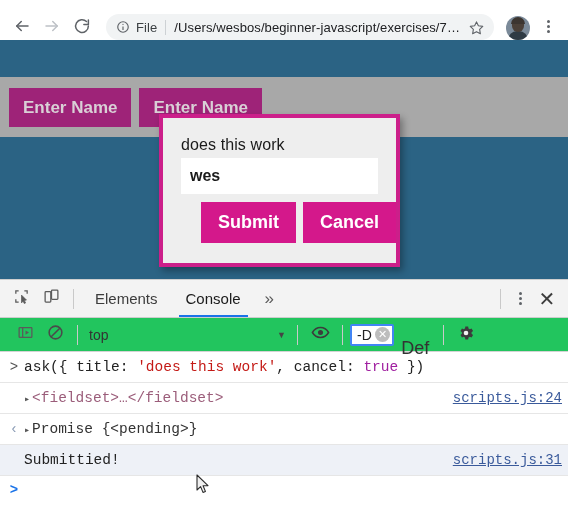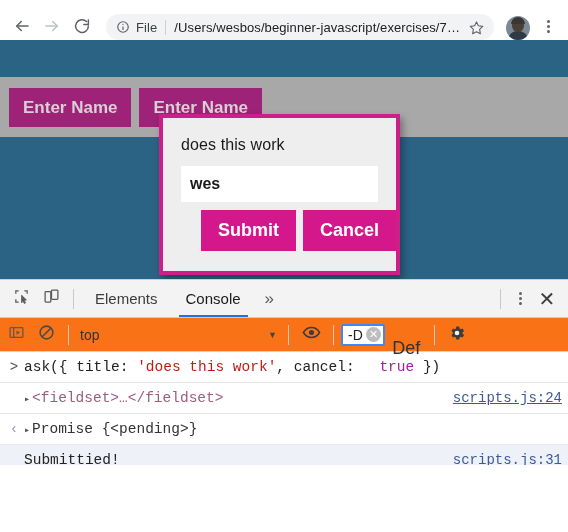--- a/index.html
+++ b/index.html
@@ -122,21 +122,21 @@
     width: 241px;
     background: #eeeeee;
     border: 4px solid #cc1f8a;
     box-shadow: 3px 4px 7px rgba(0,0,0,.32);
     padding: 18px 18px 20px 18px;
   }
   .modal-title {
     font-size: 16px;
     color: #1a1a1a;
     font-weight: normal;
-    margin-bottom: 12px;
+    margin-bottom: 4px;
     letter-spacing: .1px;
   }
   .modal-input {
     display: block;
     width: 100%;
     height: 36px;
     background: #ffffff;
     border: none;
     outline: none;
     font-family: "Liberation Sans", sans-serif;
@@ -154,21 +154,21 @@
     font-family: "Liberation Sans", sans-serif;
     font-size: 18px;
     font-weight: bold;
     padding: 10px 17px;
     line-height: 1.15;
     cursor: pointer;
   }
 
   
   .devtools {
-    height: 186px;
+    height: 253px;
     background: #ffffff;
     display: flex;
     flex-direction: column;
     border-top: 1px solid #cfcfcf;
   }
   .dt-tabbar {
     height: 38px;
     background: #f3f3f3;
     border-bottom: 1px solid #cdcdcd;
     display: flex;
@@ -197,25 +197,25 @@
     content: ""; position: absolute; left: 7px; right: 7px; bottom: 0;
     height: 2px; background: #1a73e8;
   }
   .dt-more { font-size: 17px; color: #5a5a5a; padding: 0 10px; flex: 0 0 auto; }
   .spacer { flex: 1 1 auto; }
   .dt-close { font-size: 20px; color: #3c3c3c; width: 30px; height: 30px;
               display: flex; align-items: center; justify-content: center; flex: 0 0 auto; }
 
   .dt-consolebar {
     height: 34px;
-    background: #f97316;
+    background: #22c55e;
     border-bottom: 1px solid #d4d4d4;
     display: flex;
     align-items: center;
-    padding: 0 1px;
+    padding: 0 10px;
     flex: 0 0 auto;
   }
   .ctx-select {
     display: flex; align-items: center;
     font-size: 14px; color: #333;
     height: 22px;
     padding: 0 4px;
     min-width: 205px;
     flex: 0 0 auto;
   }
@@ -266,21 +266,21 @@
   .c-content { flex: 1 1 auto; white-space: nowrap; overflow: hidden; color: #222; }
   .c-src {
     flex: 0 0 auto;
     color: #3a5a9b;
     text-decoration: underline;
     font-size: 14px;
     padding-left: 10px;
     text-align: right;
   }
   .tok-str { color: #c41a16; }
-  .tok-kw  { color: #a020a0; margin-left: 16px; }
+  .tok-kw  { color: #a020a0; }
   .tok-taggray { color: #9b5d7a; }
   .disc { display: inline-block; font-size: 10px; color: #555; margin-right: 2px; }
   .italic { color: #333; }
   .prompt-row { display: flex; align-items: center; padding: 5px 6px 5px 4px; min-height: 28px; }
   .cursor-arrow { position: absolute; pointer-events: none; }
 </style>
 </head>
 <body>
 
 <div class="browser-toolbar">

